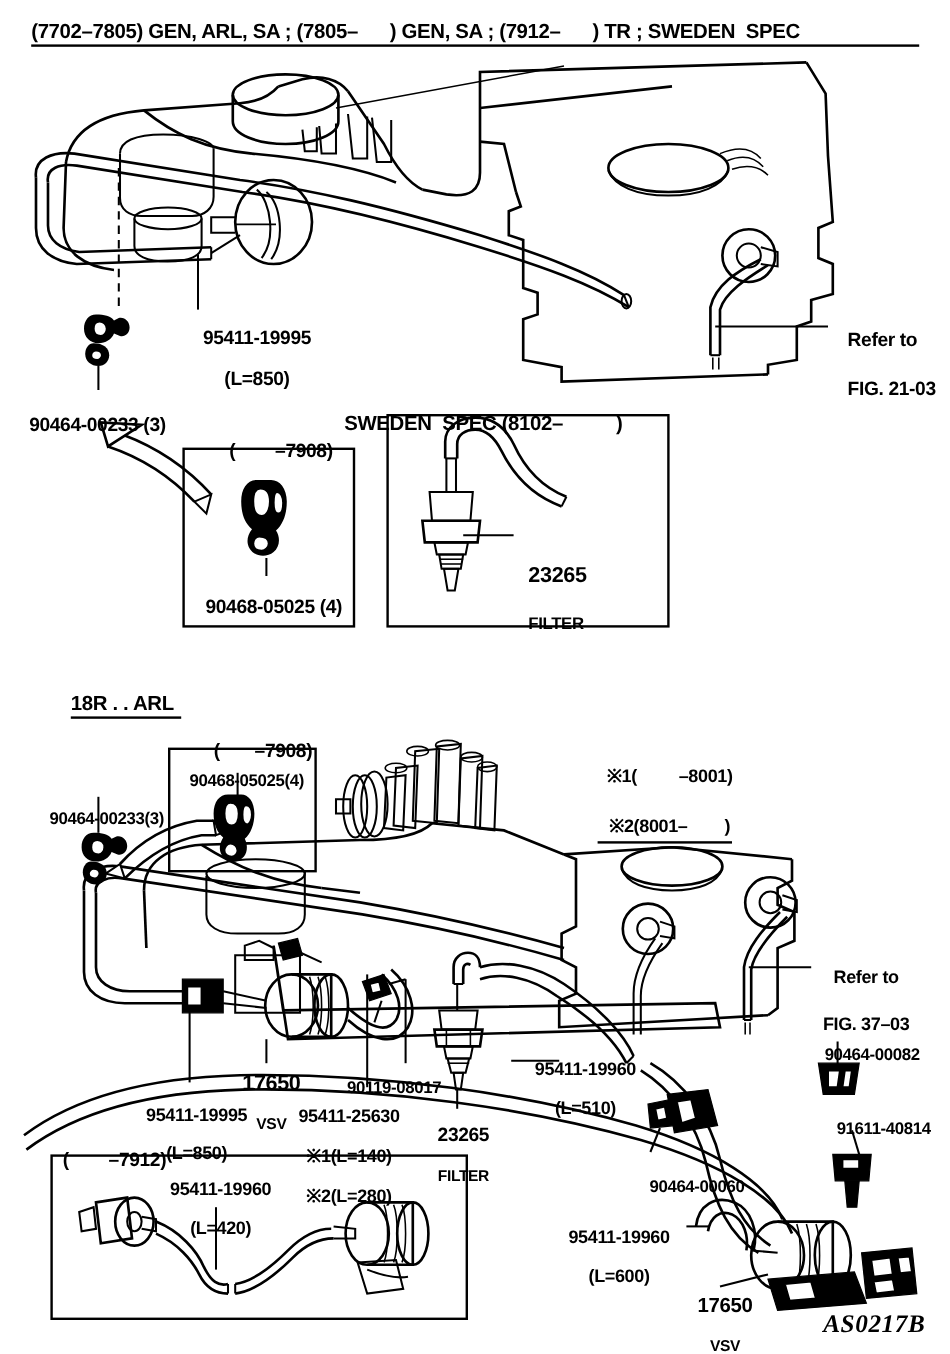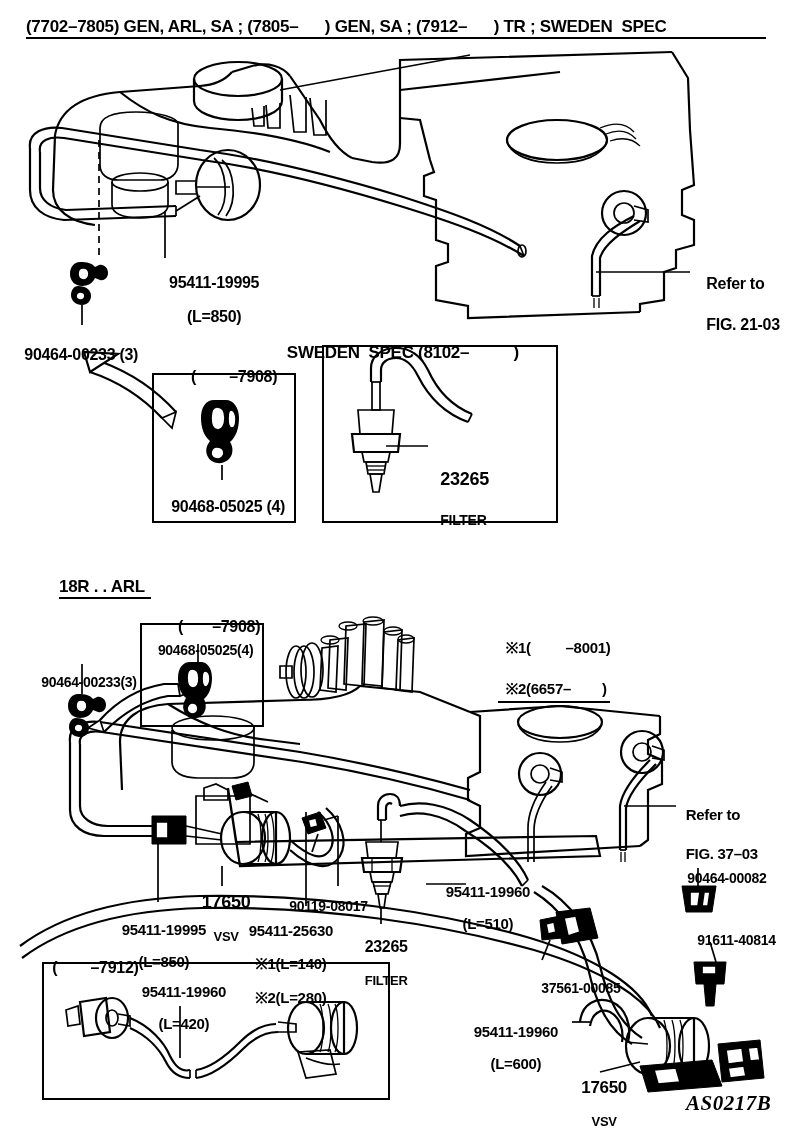--- a/index.html
+++ b/index.html
@@ -2,21 +2,21 @@
 <html><head>
 <meta charset="utf-8">
 <style>
   html,body{margin:0;padding:0;background:#fff;}
   body{width:792px;height:1128px;position:relative;
        font-family:"Liberation Sans", sans-serif;color:#000;overflow:hidden;}
   .lbl{position:absolute;font-weight:bold;white-space:pre;line-height:1.06;letter-spacing:-0.3px;}
   .s18{font-size:18px;}
   .s17{font-size:17px;}
   .s16{font-size:16px;}
-  .s15{font-size:15px;}
+  .s15{font-size:15px;text-align:center;}
   .s14{font-size:14px;}
   .s13{font-size:13px;}
   .s12{font-size:13px;}
   .ctr{text-align:center;}
   .ul{border-bottom:2.5px solid #000;padding-bottom:1px;}
   .box{position:absolute;border:2px solid #000;box-sizing:border-box;}
   svg{position:absolute;left:0;top:0;width:792px;height:1128px;pointer-events:none;}
   .st{fill:none;stroke:#000;}
   .w1{stroke-width:1.3;}
   .w15{stroke-width:1.7;}
@@ -171,21 +171,21 @@
 </svg>
 <div class="lbl s16" style="left:432px;top:450px;line-height:1.2;">
   <span class="s18">23265</span><br>
   <span class="s14">FILTER</span>
 </div>
 
 <div class="lbl s17 ul" style="left:28px;top:578px;padding-right:6px;margin-left:31px;">18R . . ARL</div>
 
 <div class="lbl s15" style="left:498px;top:618px;line-height:1.35;border-bottom:2.5px solid #000;padding-bottom:2px;">
   <span><span>※1</span><span>(         –8001)</span></span><br>
-  <span><span>※2</span><span>(6657–        )</span></span>
+  <span><span>※2</span><span>(8001–        )</span></span>
 </div>
 
 <svg viewBox="0 0 792 1128">
 
   <ellipse class="st w15" cx="296" cy="672" rx="10" ry="26"></ellipse>
   <ellipse class="st w15" cx="304" cy="672" rx="10" ry="26"></ellipse>
   <ellipse class="st w15" cx="312" cy="670" rx="11" ry="27"></ellipse>
   <path class="st w15" d="M280,666 L292,666 L292,678 L280,678 Z"></path>
   <path class="st w15" d="M322,648 L320,690 L336,692 L338,646 Z"></path>
   <path class="st w15" d="M330,640 L328,688 L346,690 L348,638 Z"></path>
@@ -397,21 +397,21 @@
 
 <div class="lbl s14" style="left:680px;top:856px;">
   <span>90464-00082</span>
 </div>
 
 <div class="lbl s14" style="left:690px;top:918px;">
   <span>91611-40814</span>
 </div>
 
 <div class="lbl s14" style="left:534px;top:966px;">
-  <span>37561-00085</span>
+  <span>90464-00060</span>
 </div>
 
 <div class="lbl s15 ctr" style="left:452px;top:1008px;width:120px;">
   <span>95411-19960</span><br>
   <span>(L=600)</span>
 </div>
 
 <div class="lbl ctr" style="left:560px;top:1062px;width:80px;line-height:1.05;">
   <span class="s17">17650</span><br>
   <span class="s12">VSV</span>

